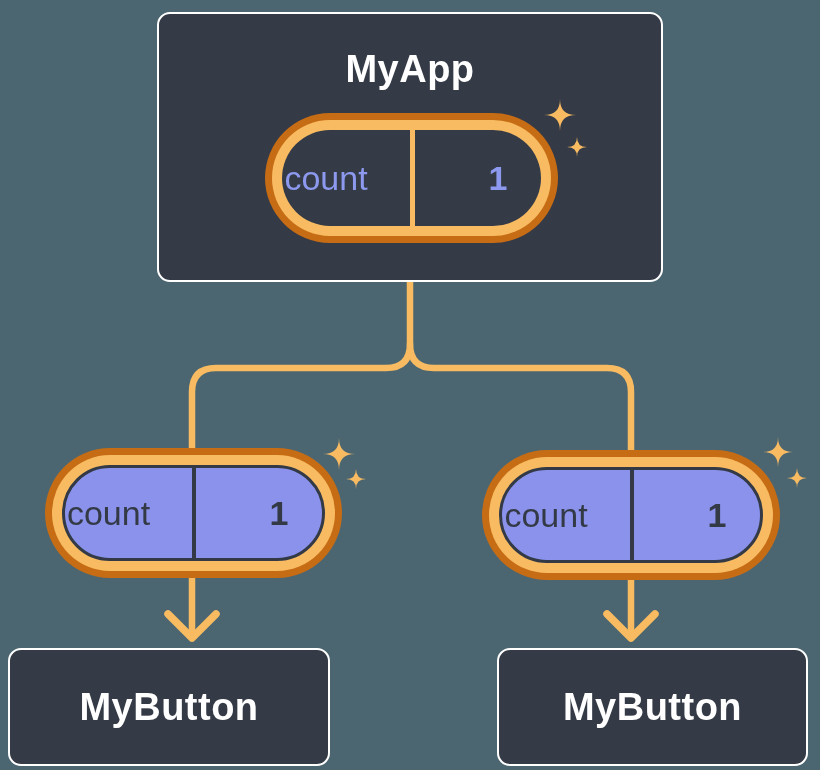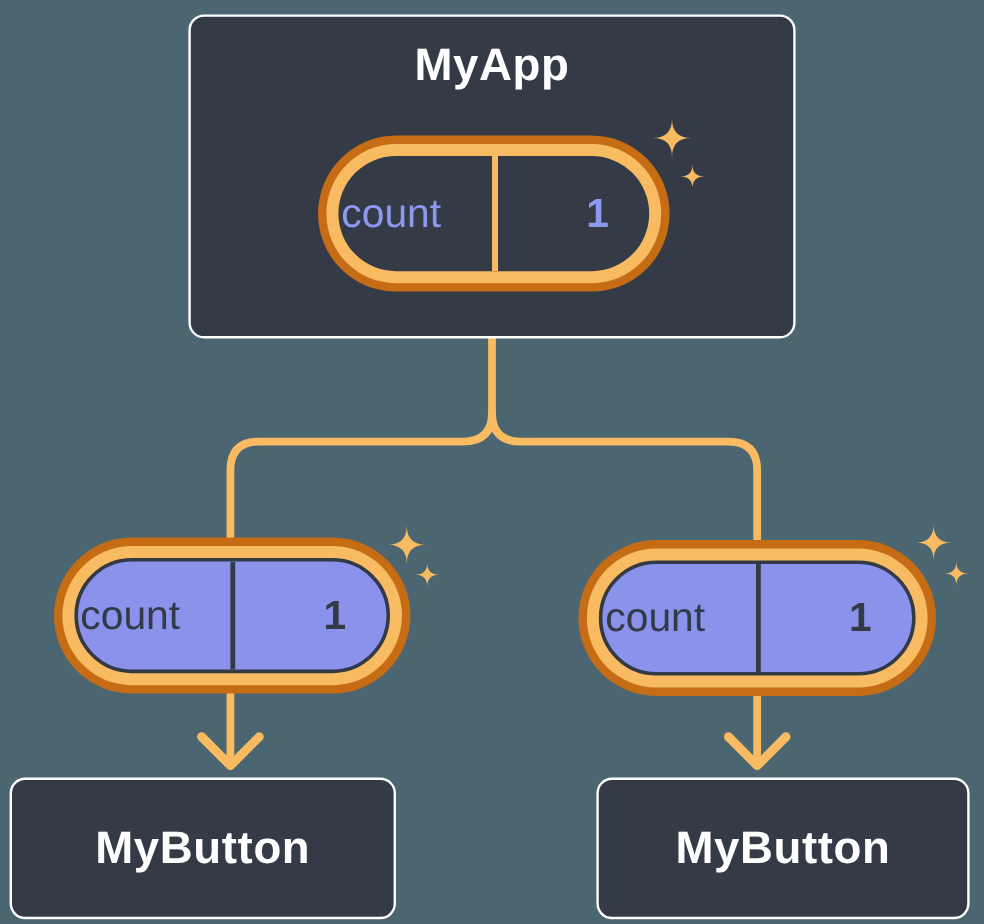--- a/index.html
+++ b/index.html
@@ -35,21 +35,21 @@
     z-index:2;
   }
   .node-title{
     color:var(--text-light);
     font-size:38px;
     font-weight:600;
     text-align:center;
     letter-spacing:0.5px;
   }
   #myapp-box{left:157px;top:12px;width:506px;height:270px;}
-  #myapp-box .node-title{margin-top:20px;}
+  #myapp-box .node-title{margin-top:34px;}
   #mybutton-left{left:8px;top:648px;width:322px;height:118px;}
   #mybutton-right{left:497px;top:648px;width:311px;height:118px;}
   .button-title-wrap{
     position:absolute;left:0;top:0;right:0;bottom:0;
     display:flex;align-items:center;justify-content:center;
   }
   
   .pill{
     position:absolute;
     border-radius:999px;

